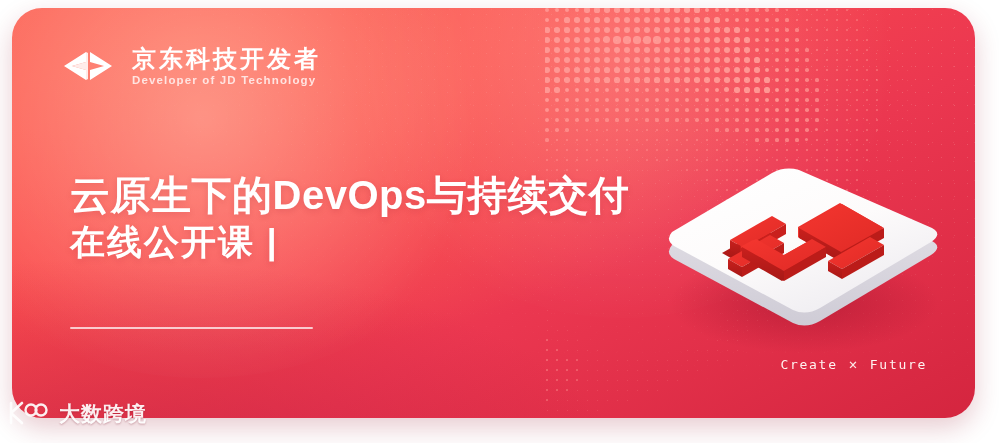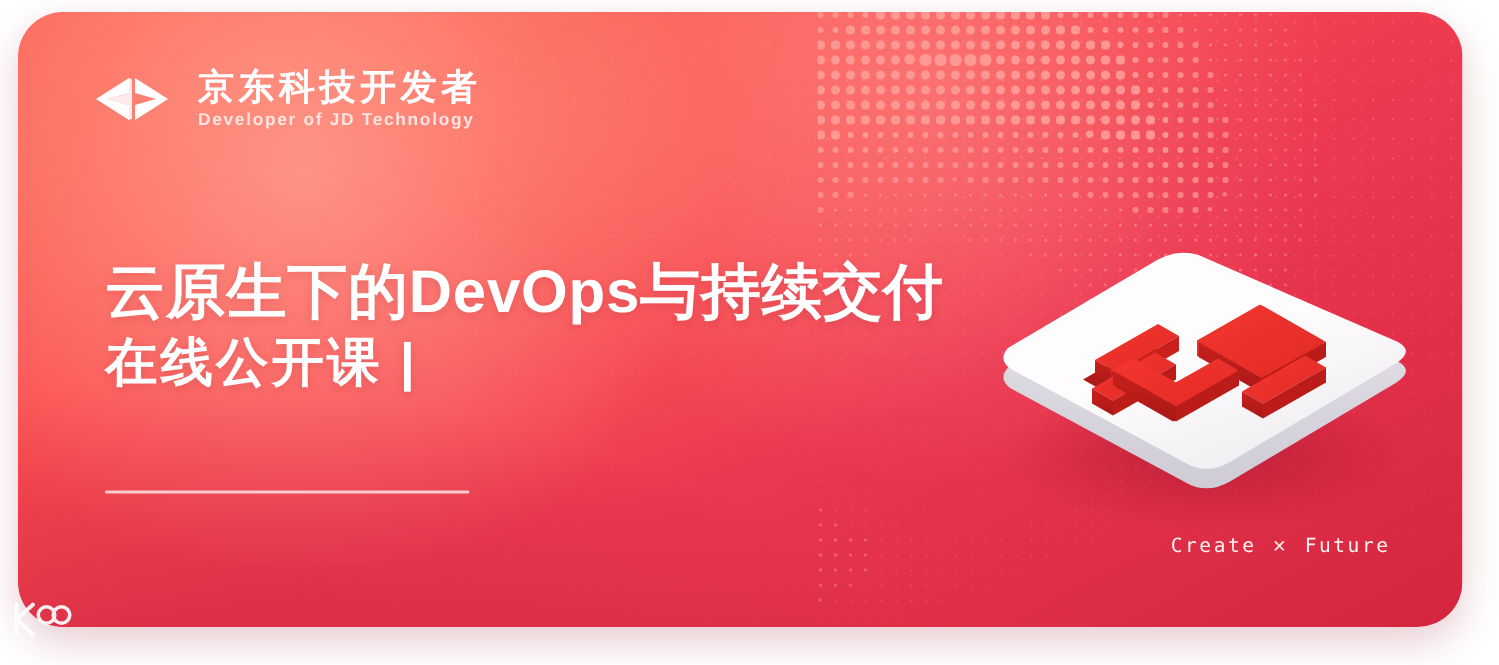--- a/index.html
+++ b/index.html
@@ -1174,15 +1174,16 @@
   </div>
 
   <div id="watermark">
     <div id="wm-mark">
       <svg viewBox="0 0 46 26" xmlns="http://www.w3.org/2000/svg">
         <path d="M5 3 L5 23 M5 13 L16 3 M5 13 L16 23" stroke="#ffffff" stroke-width="2.6" fill="none" stroke-linecap="round"></path>
         <circle cx="25" cy="10" r="5.5" stroke="#ffffff" stroke-width="2.4" fill="none"></circle>
         <circle cx="35" cy="10" r="5.5" stroke="#ffffff" stroke-width="2.4" fill="none"></circle>
       </svg>
     </div>
+    <div id="wm-text">大数跨境</div>
   </div>
 
 </div>
 
 </body></html>

